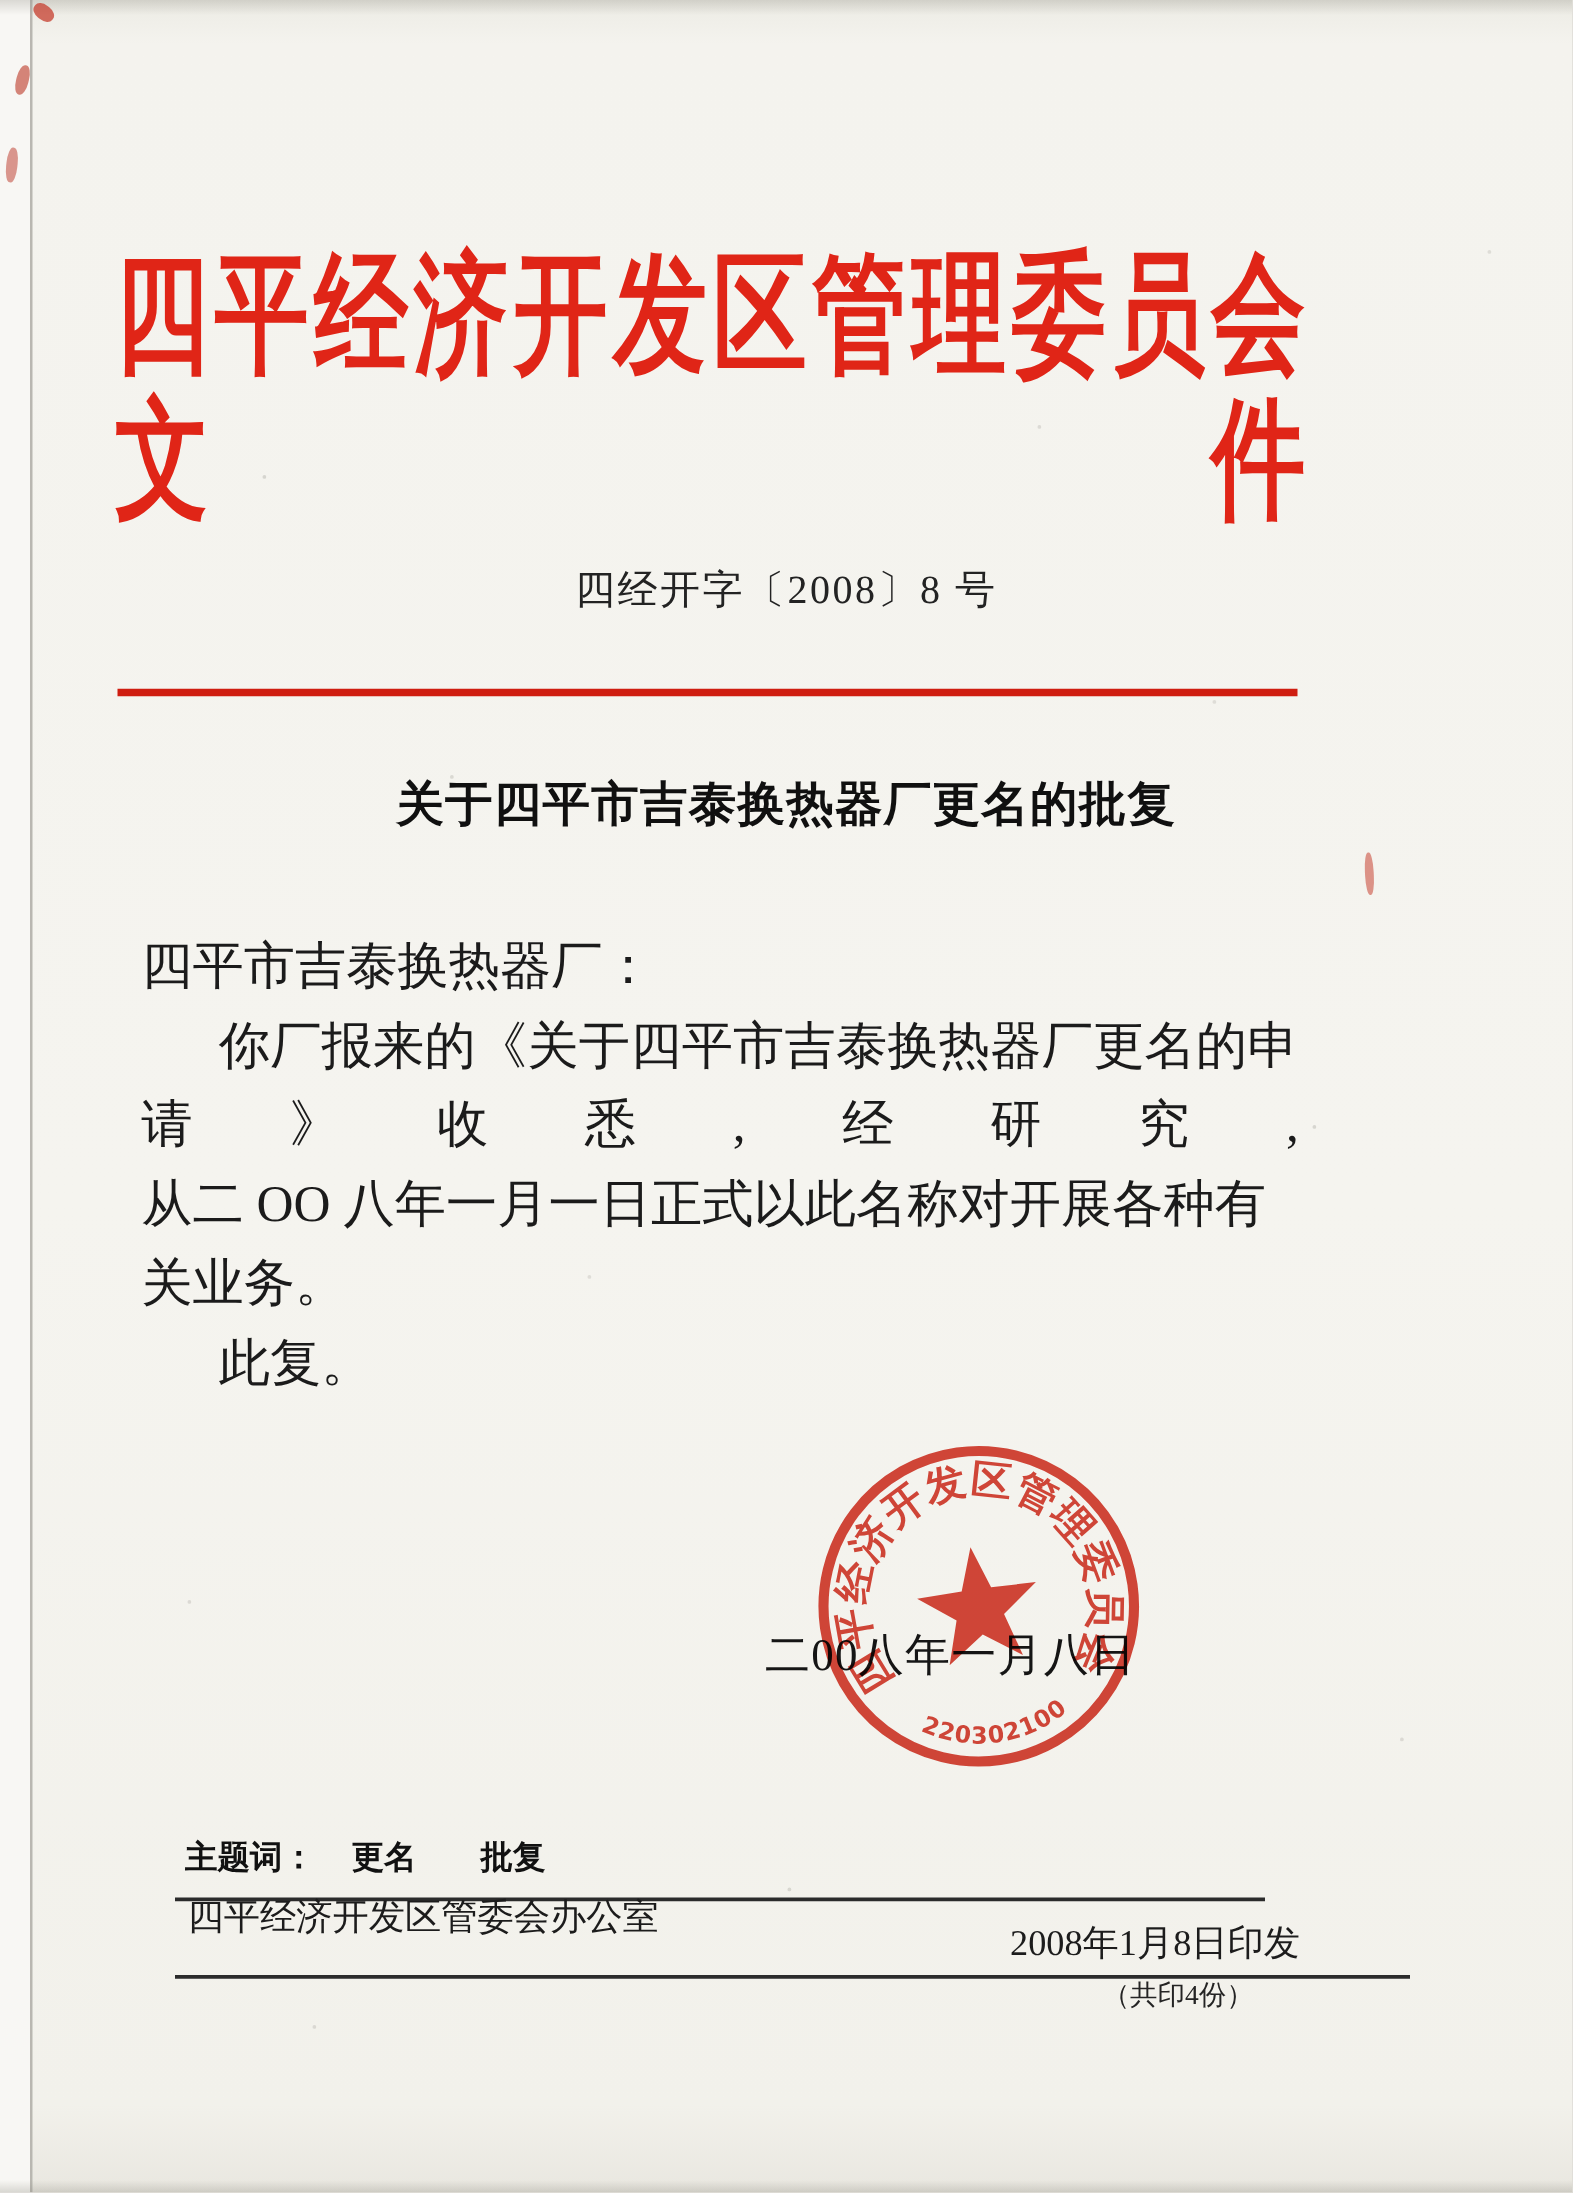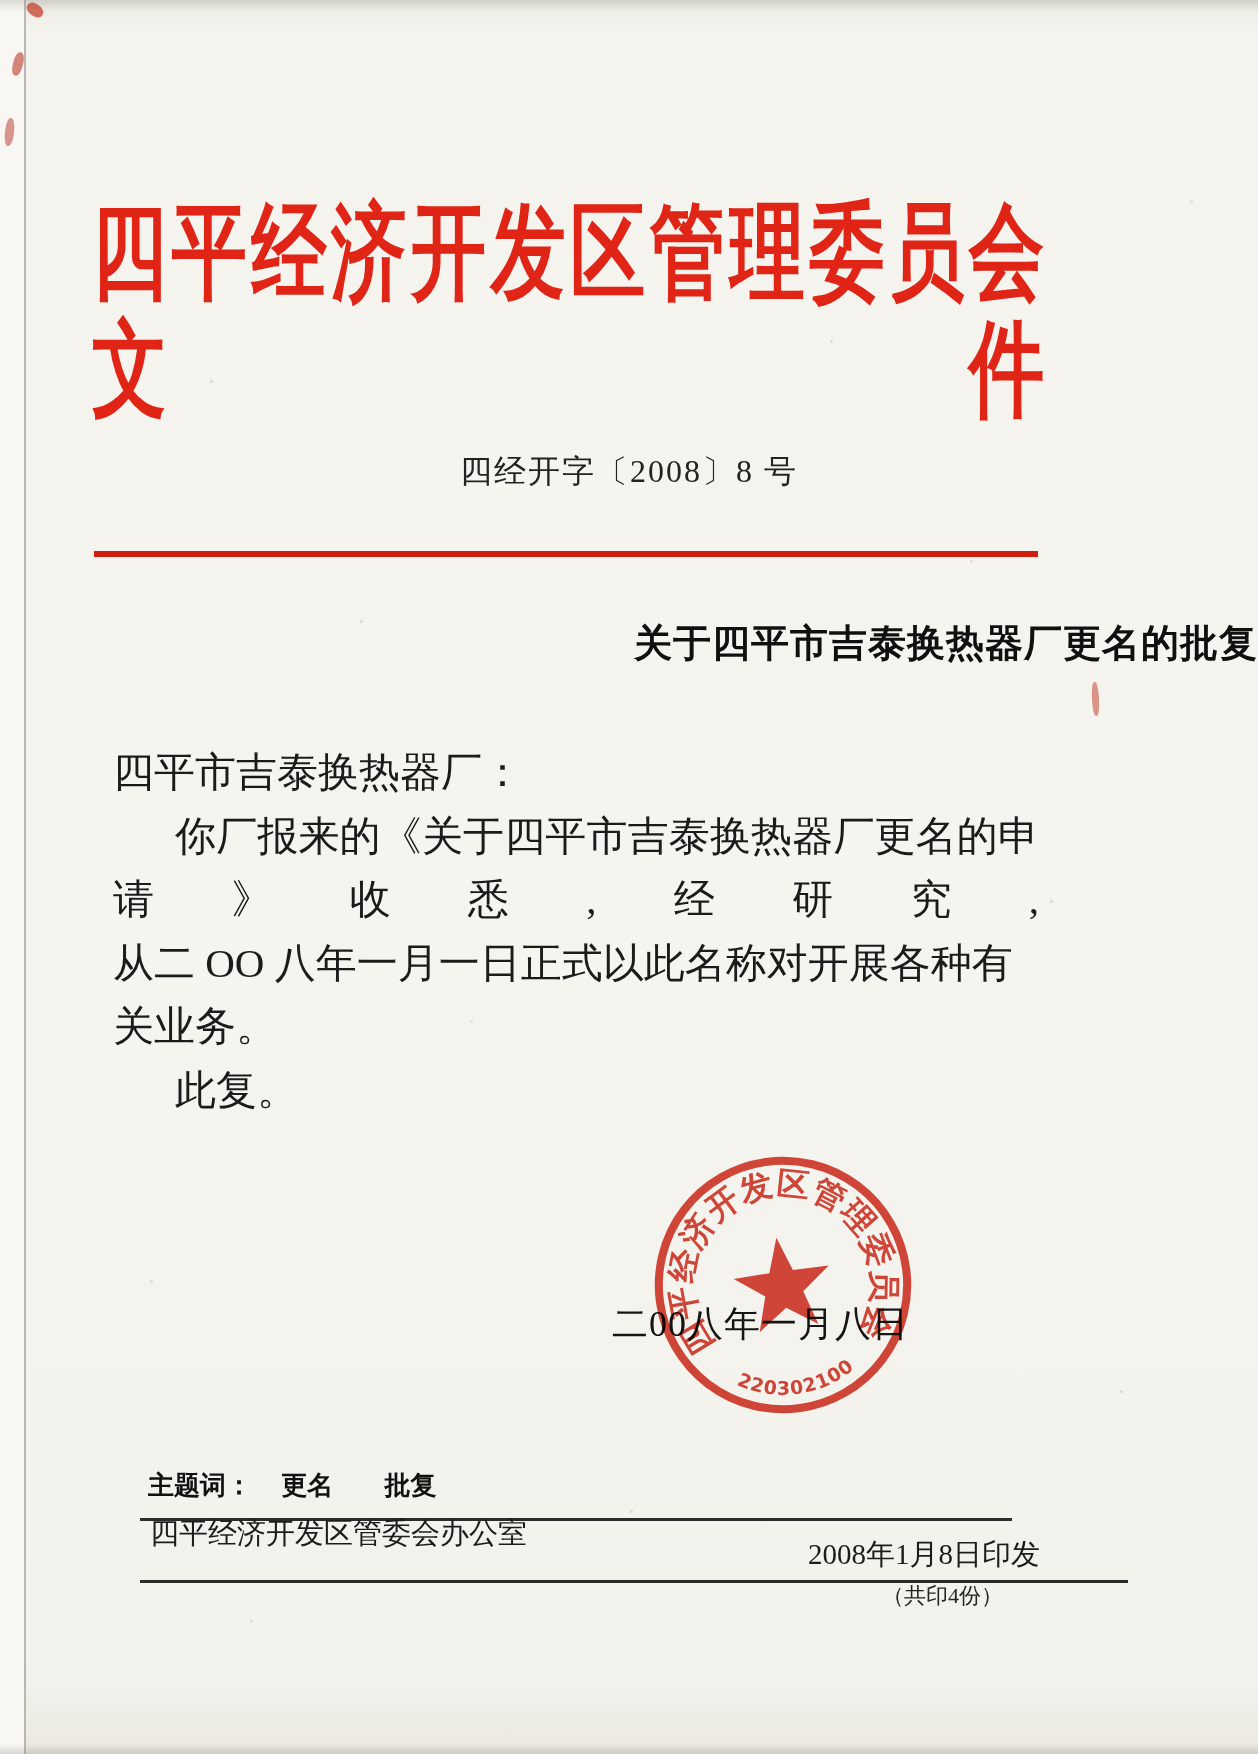--- a/index.html
+++ b/index.html
@@ -37,21 +37,21 @@
     font-size:75px; line-height:1.1; color:#e02517;
     text-align:justify; text-align-last:justify;
     transform:scaleY(1.40); transform-origin:50% 0;
     white-space:normal;
   }
   .doc-number { position:absolute; left:0; top:450px; width:100%;
     text-align:center; font-size:32px; letter-spacing:2px; color:#232323; }
   .red-rule { position:absolute; left:94px; top:551px; width:944px; height:6px;
     background:#cf1d10; }
   
-  .doc-title { position:absolute; left:0; top:618px; width:100%; text-align:right;
+  .doc-title { position:absolute; left:0; top:618px; width:100%; text-align:center;
     font-family:"Liberation Sans", sans-serif; font-weight:bold;
     font-size:38px; letter-spacing:1px; color:#101010; }
   .body-block { position:absolute; left:113px; top:741px; width:926px;
     font-size:41px; line-height:63.5px; color:#1b1b1b; }
   .line { min-height:63.5px; }
   .indent { text-indent:62px; }
   .justify { text-align:justify; text-align-last:justify; }
   .date-line { position:absolute; left:612px; top:1300px; font-size:36px;
     letter-spacing:1px; color:#151515; }
   

